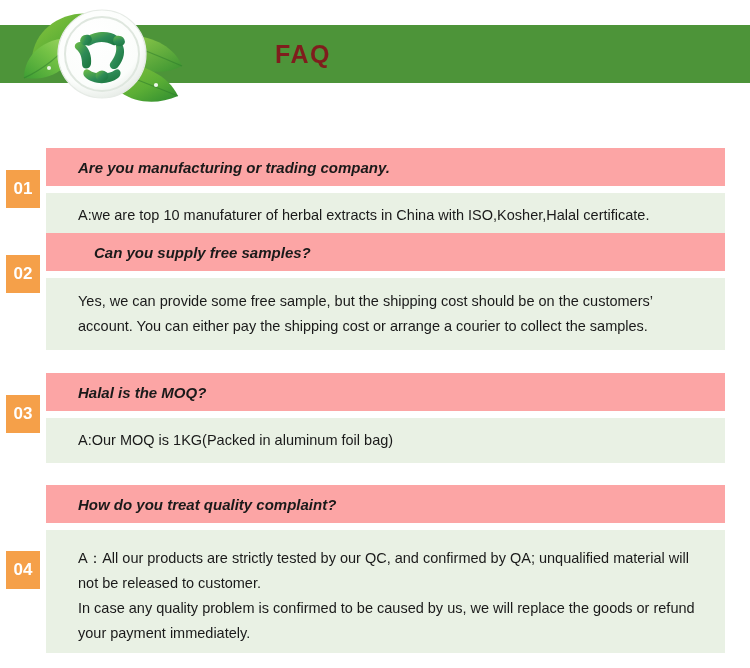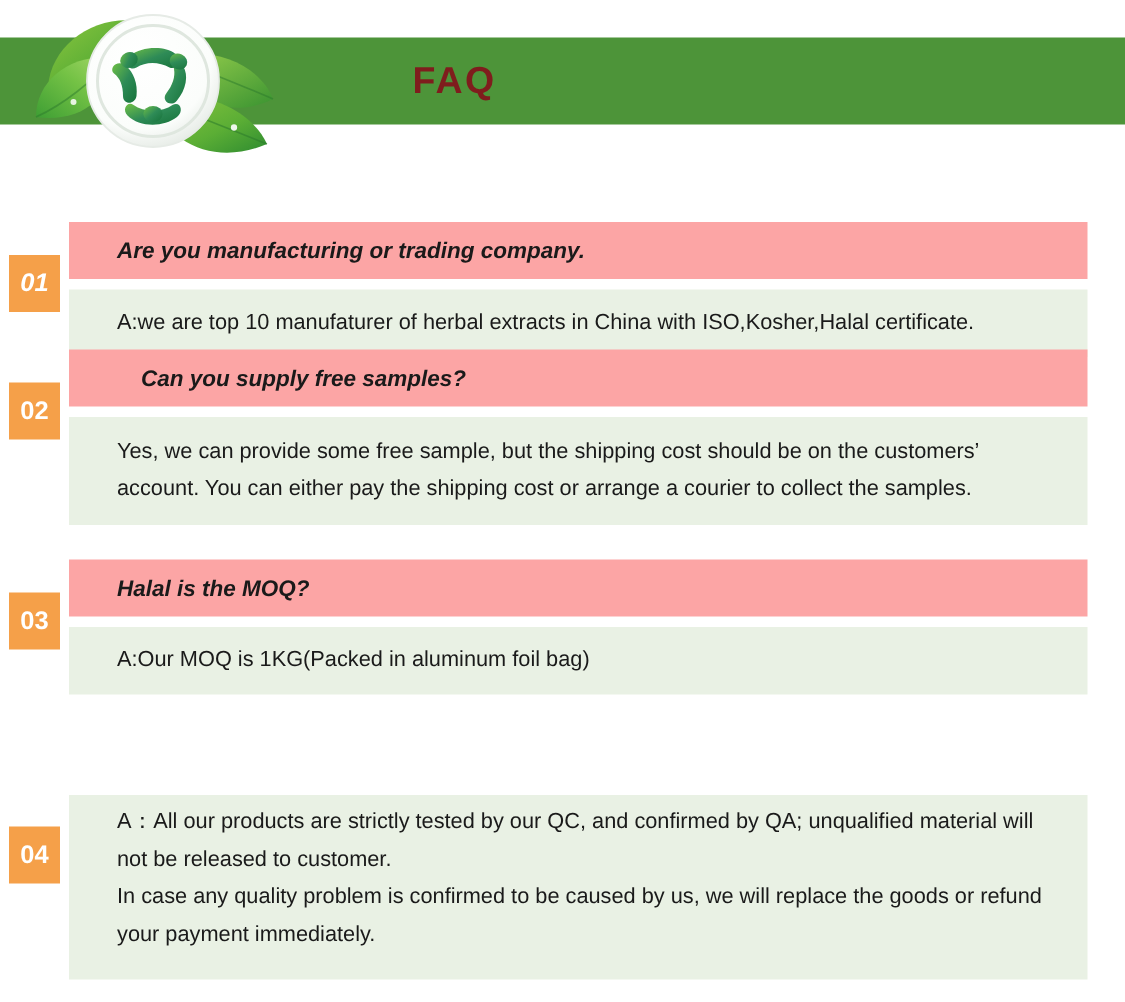--- a/index.html
+++ b/index.html
@@ -178,21 +178,21 @@
       </g>
     </svg>
   </div>
 
   <div class="header-title">FAQ</div>
 </div>
 
 <div class="faq-list">
 
   <div class="faq-item" style="height:118px;">
-    <div class="faq-badge" style="top:55px;font-style:italic;">01</div>
+    <div class="faq-badge" style="top:55px;">01</div>
     <div class="faq-question" style="top:33px;">
       <span class="faq-question-text">Are you manufacturing or trading company.</span>
     </div>
     <div class="faq-answer" style="top:78px;height:45px;">
       <span class="faq-answer-text">A:we are top 10 manufaturer of herbal extracts in China with ISO,Kosher,Halal certificate.</span>
     </div>
   </div>
 
   <div class="faq-item" style="height:140px;">
     <div class="faq-badge" style="top:22px;">02</div>
@@ -209,19 +209,22 @@
     <div class="faq-question" style="top:0px;">
       <span class="faq-question-text">Halal is the MOQ?</span>
     </div>
     <div class="faq-answer" style="top:45px;height:45px;">
       <span class="faq-answer-text">A:Our MOQ is 1KG(Packed in aluminum foil bag)</span>
     </div>
   </div>
 
   <div class="faq-item" style="height:155px;">
     <div class="faq-badge" style="top:22px;margin-top:44px;">04</div>
-    <div class="faq-answer" style="top:45px;height:123px;padding-top:6px;justify-content:flex-start;">
+    <div class="faq-question" style="top:0px;">
+      <span class="faq-question-text">How do you treat quality complaint?</span>
+    </div>
+    <div class="faq-answer" style="top:45px;height:123px;padding-top:16px;justify-content:flex-start;">
       <span class="faq-answer-text">A：All our products are strictly tested by our QC, and confirmed by QA; unqualified material will not be released to customer.
 In case any quality problem is confirmed to be caused by us, we will replace the goods or refund your payment immediately.</span>
     </div>
   </div>
 
 </div>
 
 </body></html>

